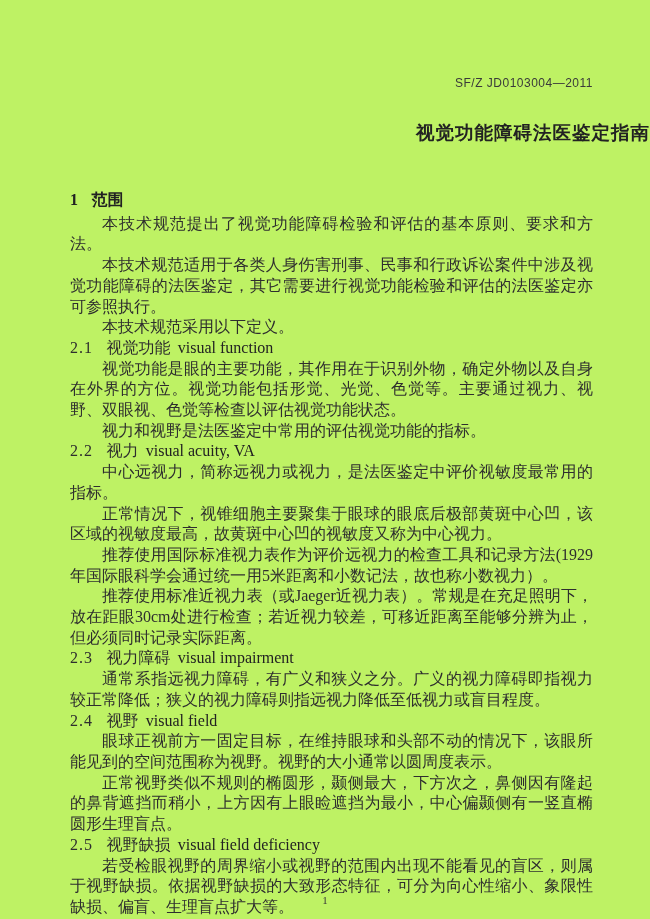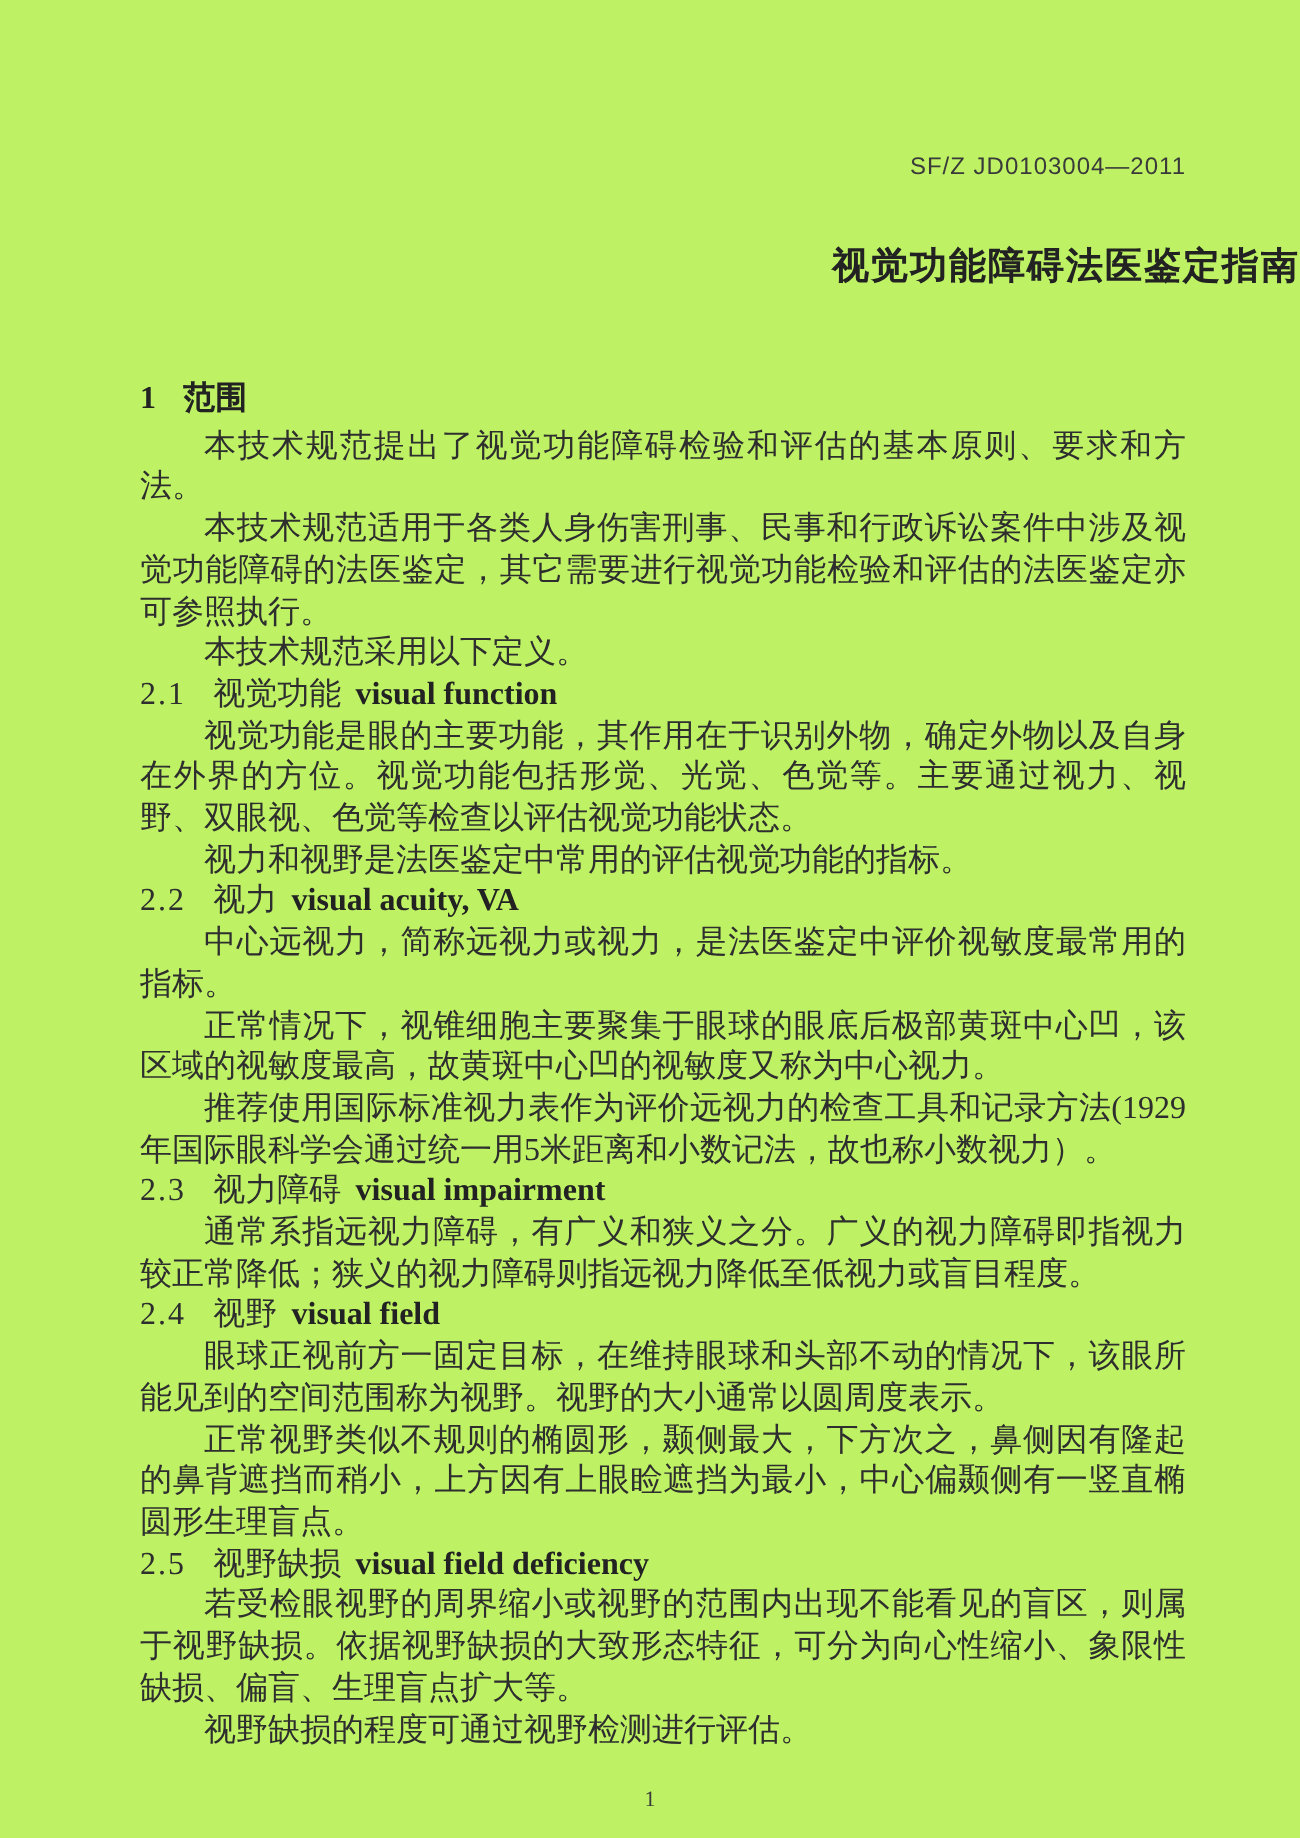--- a/index.html
+++ b/index.html
@@ -61,21 +61,21 @@
   }
   .hnum {
     display: inline-block;
     margin-right: 0.85em;
   }
   .sec-h2 .hnum {
     letter-spacing: 1px;
   }
   .hen {
     margin-left: 0.45em;
-    font-weight: 700;
+    font-weight: 400;
     color: #222;
   }
   .page-number {
     position: absolute;
     bottom: 13px;
     left: 0;
     width: 100%;
     text-align: center;
     font-size: 11px;
     color: #3a3a3a;
@@ -94,20 +94,21 @@
       <p class="para">本技术规范提出了视觉功能障碍检验和评估的基本原则、要求和方法。</p>
       <p class="para">本技术规范适用于各类人身伤害刑事、民事和行政诉讼案件中涉及视觉功能障碍的法医鉴定，其它需要进行视觉功能检验和评估的法医鉴定亦可参照执行。</p>
       <p class="para">本技术规范采用以下定义。</p>
       <div class="sec-h2"><span class="hnum">2.1</span><span class="hcn">视觉功能</span><span class="hen">visual function</span></div>
       <p class="para">视觉功能是眼的主要功能，其作用在于识别外物，确定外物以及自身在外界的方位。视觉功能包括形觉、光觉、色觉等。主要通过视力、视野、双眼视、色觉等检查以评估视觉功能状态。</p>
       <p class="para">视力和视野是法医鉴定中常用的评估视觉功能的指标。</p>
       <div class="sec-h2"><span class="hnum">2.2</span><span class="hcn">视力</span><span class="hen">visual acuity, VA</span></div>
       <p class="para">中心远视力，简称远视力或视力，是法医鉴定中评价视敏度最常用的指标。</p>
       <p class="para">正常情况下，视锥细胞主要聚集于眼球的眼底后极部黄斑中心凹，该区域的视敏度最高，故黄斑中心凹的视敏度又称为中心视力。</p>
       <p class="para">推荐使用国际标准视力表作为评价远视力的检查工具和记录方法(1929年国际眼科学会通过统一用5米距离和小数记法，故也称小数视力）。</p>
+      <p class="para">推荐使用标准近视力表（或Jaeger近视力表）。常规是在充足照明下，放在距眼30cm处进行检查；若近视力较差，可移近距离至能够分辨为止，但必须同时记录实际距离。</p>
       <div class="sec-h2"><span class="hnum">2.3</span><span class="hcn">视力障碍</span><span class="hen">visual impairment</span></div>
       <p class="para">通常系指远视力障碍，有广义和狭义之分。广义的视力障碍即指视力较正常降低；狭义的视力障碍则指远视力降低至低视力或盲目程度。</p>
       <div class="sec-h2"><span class="hnum">2.4</span><span class="hcn">视野</span><span class="hen">visual field</span></div>
       <p class="para">眼球正视前方一固定目标，在维持眼球和头部不动的情况下，该眼所能见到的空间范围称为视野。视野的大小通常以圆周度表示。</p>
       <p class="para">正常视野类似不规则的椭圆形，颞侧最大，下方次之，鼻侧因有隆起的鼻背遮挡而稍小，上方因有上眼睑遮挡为最小，中心偏颞侧有一竖直椭圆形生理盲点。</p>
       <div class="sec-h2"><span class="hnum">2.5</span><span class="hcn">视野缺损</span><span class="hen">visual field deficiency</span></div>
       <p class="para">若受检眼视野的周界缩小或视野的范围内出现不能看见的盲区，则属于视野缺损。依据视野缺损的大致形态特征，可分为向心性缩小、象限性缺损、偏盲、生理盲点扩大等。</p>
       <p class="para">视野缺损的程度可通过视野检测进行评估。</p>
     </div>
 

